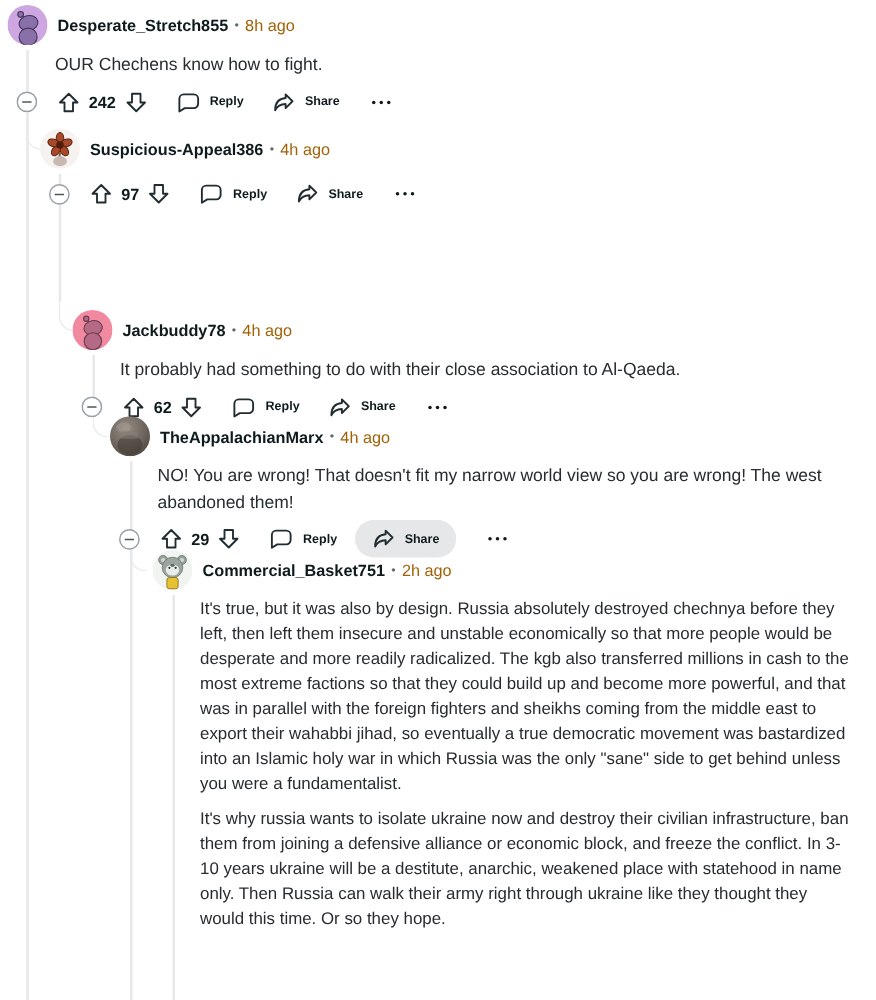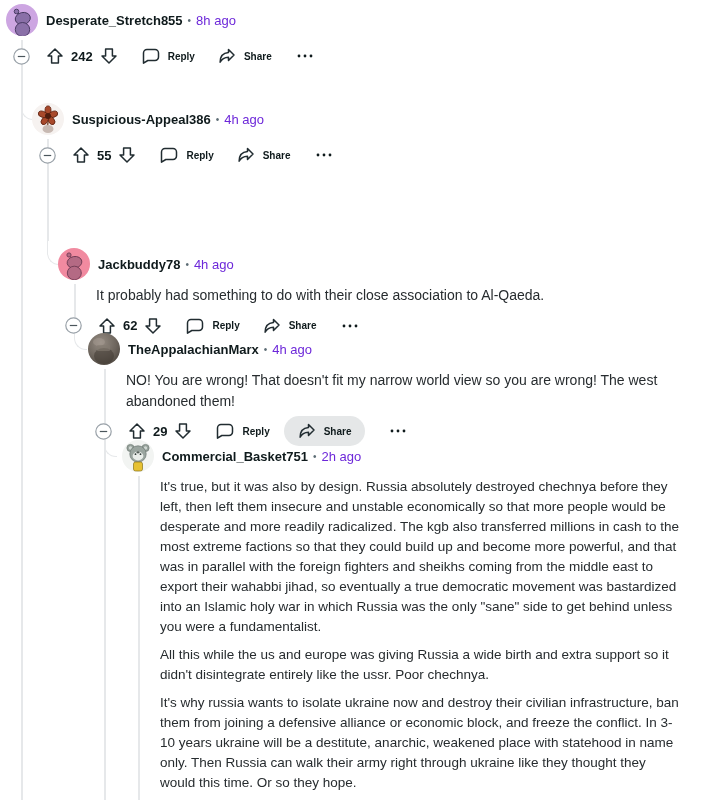--- a/index.html
+++ b/index.html
@@ -10,21 +10,21 @@
   .rail{position:absolute;width:1.5px;background:#e6e8ea;}
   .elbow{position:absolute;width:12px;height:23px;border-left:1.5px solid #e6e8ea;border-bottom:1.5px solid #e6e8ea;border-bottom-left-radius:12px;background:transparent;}
 
   .comment{position:absolute;}
   .chead{display:flex;align-items:center;height:32px;}
   .avatar{width:32px;height:32px;border-radius:50%;flex:none;}
   .avatar svg{display:block;}
   .meta{margin-left:8px;font-size:13px;white-space:nowrap;display:flex;align-items:center;}
   .user{font-weight:700;color:#0f1a1c;}
   .sep{color:#5c6c74;margin:0 5px;font-size:10px;}
-  .time{color:#6d28d9;}
+  .time{color:#a16207;}
 
   .cbody{margin:5px 0 0 38px;color:#272c2f;font-size:14px;}
   .cbody p{margin:0 0 9px 0;line-height:20.5px;}
   .cbody p:last-child{margin-bottom:0;}
   .c5 .cbody{max-width:520px;font-size:13.5px;}
   .c5 .cbody p{line-height:20px;margin-bottom:8px;}
 
   .actions{display:flex;align-items:center;margin-top:8px;height:24px;color:#0f1a1c;padding-left:7px;}
   .collapse-btn{width:17px;height:17px;margin-right:15px;padding:0;border:none;background:none;cursor:pointer;flex:none;}
   .icon-btn{display:flex;align-items:center;border:none;background:none;padding:0;cursor:pointer;font:inherit;color:#0f1a1c;}
@@ -65,20 +65,23 @@
             <ellipse cx="16.5" cy="25.5" rx="7.2" ry="7"></ellipse>
           </g>
         </svg>
       </div>
       <div class="meta">
         <span class="user">Desperate_Stretch855</span>
         <span class="sep">•</span>
         <span class="time">8h ago</span>
       </div>
     </div>
+    <div class="cbody">
+      <p>OUR Chechens know how to fight.</p>
+    </div>
     <div class="actions">
       <button class="collapse-btn" aria-label="collapse">
         <svg class="ico" width="17" height="17" viewBox="0 0 17 17">
             <circle cx="8.5" cy="8.5" r="7.7" fill="#fff" stroke="#99a1a8" stroke-width="1.2"></circle>
             <line x1="4.8" y1="8.5" x2="12.2" y2="8.5" stroke="#4b565c" stroke-width="1.2"></line>
           </svg>
       </button>
       <button class="icon-btn" aria-label="upvote">
         <svg class="ico" width="20" height="20" viewBox="0 0 20 20">
             <path d="M10 3 L17 10 H13.4 V17 H6.6 V10 H3 Z" fill="none" stroke="#212c31" stroke-width="1.5" stroke-linejoin="round"></path>
@@ -145,21 +148,21 @@
         <svg class="ico" width="17" height="17" viewBox="0 0 17 17">
             <circle cx="8.5" cy="8.5" r="7.7" fill="#fff" stroke="#99a1a8" stroke-width="1.2"></circle>
             <line x1="4.8" y1="8.5" x2="12.2" y2="8.5" stroke="#4b565c" stroke-width="1.2"></line>
           </svg>
       </button>
       <button class="icon-btn" aria-label="upvote">
         <svg class="ico" width="20" height="20" viewBox="0 0 20 20">
             <path d="M10 3 L17 10 H13.4 V17 H6.6 V10 H3 Z" fill="none" stroke="#212c31" stroke-width="1.5" stroke-linejoin="round"></path>
           </svg>
       </button>
-      <span class="vote-count">55</span>
+      <span class="vote-count">97</span>
       <button class="icon-btn" aria-label="downvote">
         <svg class="ico" width="20" height="20" viewBox="0 0 20 20">
             <path d="M10 3 L17 10 H13.4 V17 H6.6 V10 H3 Z" fill="none" stroke="#212c31" stroke-width="1.5" stroke-linejoin="round" transform="rotate(180 10 10)"></path>
           </svg>
       </button>
       <button class="abtn">
         <svg class="ico" width="20" height="20" viewBox="0 0 20 20">
             <path d="M17.5 11V7A3.5 3.5 0 0 0 14 3.5H6A3.5 3.5 0 0 0 2.5 7v10.2l4.3-2.7H14A3.5 3.5 0 0 0 17.5 11Z" fill="none" stroke="#212c31" stroke-width="1.5" stroke-linejoin="round"></path>
           </svg>
         <span class="lbl">Reply</span>
@@ -339,19 +342,18 @@
         </svg>
       </div>
       <div class="meta">
         <span class="user">Commercial_Basket751</span>
         <span class="sep">•</span>
         <span class="time">2h ago</span>
       </div>
     </div>
     <div class="cbody">
       <p>It's true, but it was also by design. Russia absolutely destroyed chechnya before they left, then left them insecure and unstable economically so that more people would be desperate and more readily radicalized. The kgb also transferred millions in cash to the most extreme factions so that they could build up and become more powerful, and that was in parallel with the foreign fighters and sheikhs coming from the middle east to export their wahabbi jihad, so eventually a true democratic movement was bastardized into an Islamic holy war in which Russia was the only "sane" side to get behind unless you were a fundamentalist.</p>
-      <p>All this while the us and europe was giving Russia a wide birth and extra support so it didn't disintegrate entirely like the ussr. Poor chechnya.</p>
       <p>It's why russia wants to isolate ukraine now and destroy their civilian infrastructure, ban them from joining a defensive alliance or economic block, and freeze the conflict. In 3-10 years ukraine will be a destitute, anarchic, weakened place with statehood in name only. Then Russia can walk their army right through ukraine like they thought they would this time. Or so they hope.</p>
     </div>
 
   </div>
 
 </div>
 
 </body></html>

